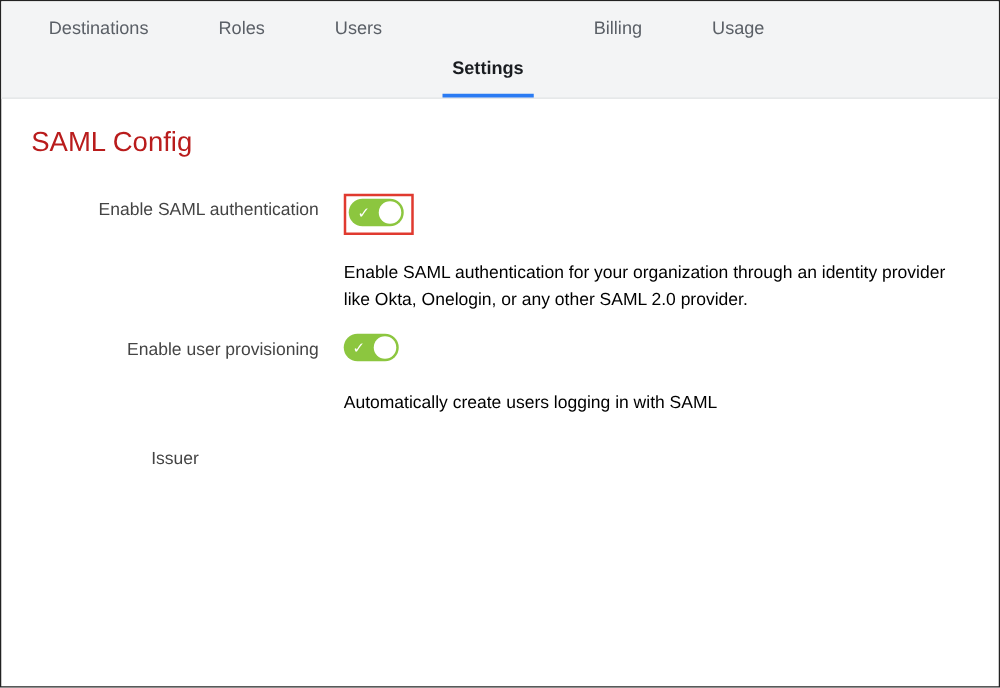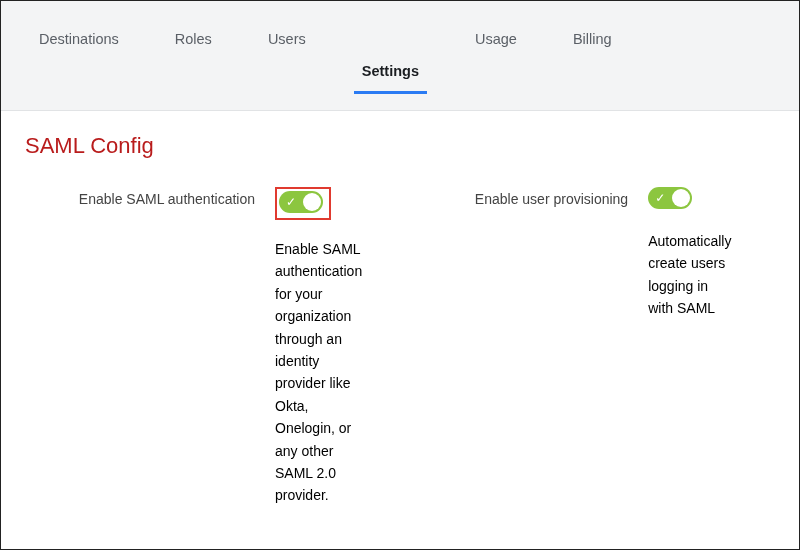--- a/index.html
+++ b/index.html
@@ -14,21 +14,21 @@
       background: #fff;
       width: 800px;
       height: 550px;
       overflow: hidden;
       border: 1px solid #222;
     }
     .tabs {
       display: flex;
       background: #f3f4f5;
       border-bottom: 1px solid #e1e3e5;
-      padding: 16px 30px;
+      padding: 0 30px;
       gap: 40px;
     }
     .tab {
       padding: 14px 8px 12px;
       color: #5a5f66;
       cursor: pointer;
       font-size: 14.5px;
       border-bottom: 3px solid transparent;
     }
     .tab.active {
@@ -41,22 +41,22 @@
       padding: 22px 24px 20px;
     }
     .page-title {
       font-size: 22px;
       font-weight: 400;
       color: #b91c1c;
       margin-bottom: 28px;
     }
     .form {
       display: flex;
-      flex-direction: row;
-      gap: 36px;
+      flex-direction: column;
+      gap: 16px;
     }
     .row {
       display: flex;
       align-items: flex-start;
     }
     .row-label-col {
       width: 250px;
       min-width: 250px;
       text-align: right;
       padding-right: 20px;
@@ -125,22 +125,22 @@
     }
   </style>
 </head>
 <body>
 
 <nav class="tabs">
   <div class="tab">Destinations</div>
   <div class="tab">Roles</div>
   <div class="tab">Users</div>
   <div class="tab active">Settings</div>
+  <div class="tab">Billing</div>
   <div class="tab">Usage</div>
-  <div class="tab">Billing</div>
 </nav>
 
 <div class="page">
   <h1 class="page-title">SAML Config</h1>
 
   <div class="form">
 
     <div class="row">
       <div class="row-label-col">Enable SAML authentication</div>
       <div class="row-control-col">

